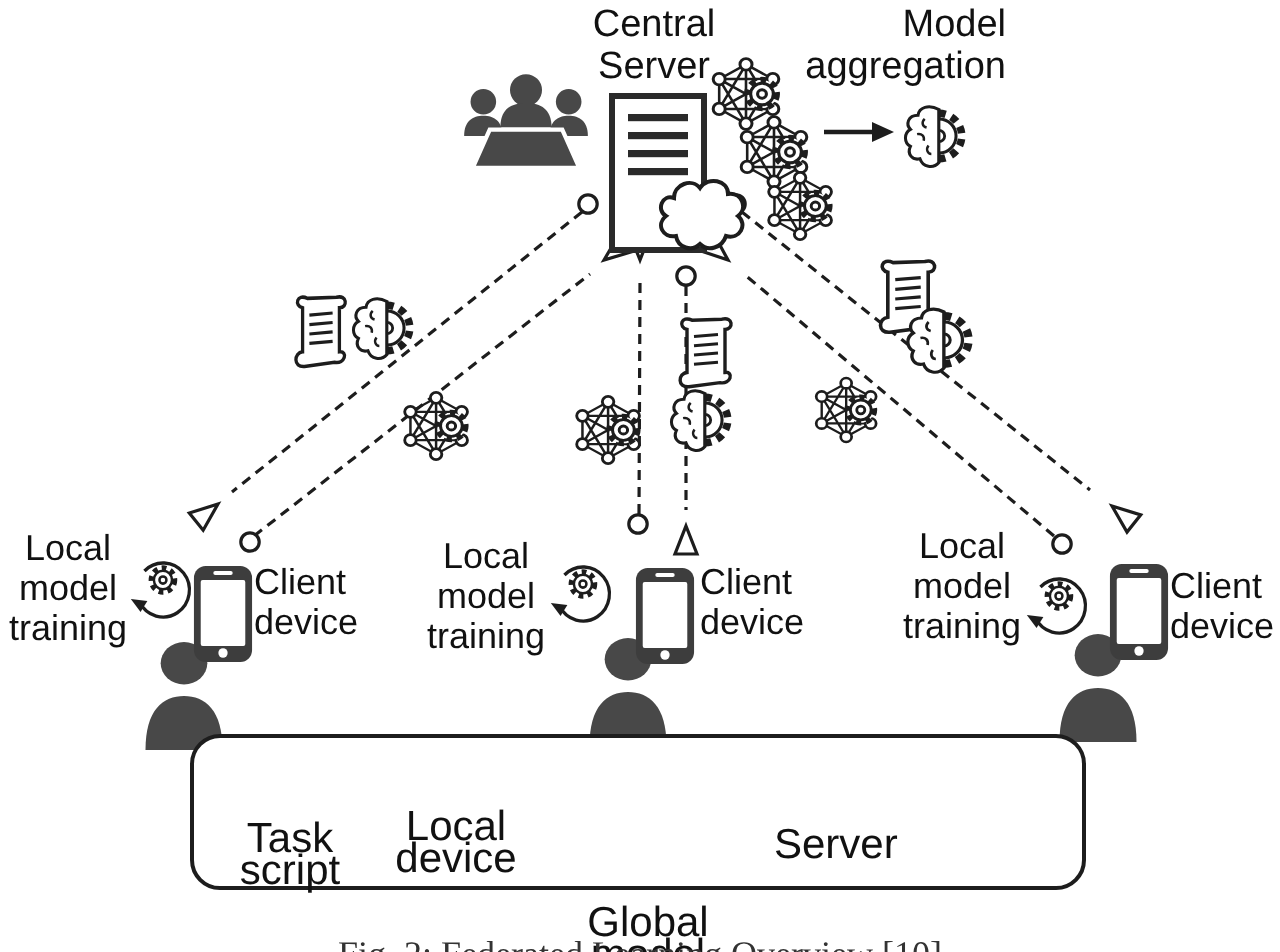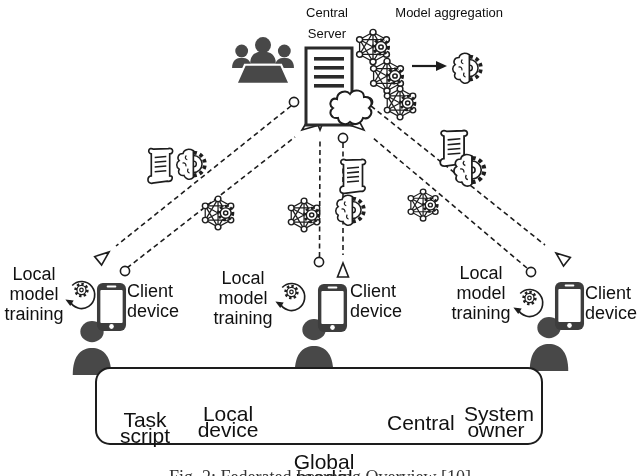--- a/index.html
+++ b/index.html
@@ -1,21 +1,21 @@
 <!DOCTYPE html>
 <html><head>
 <meta charset="utf-8">
 <style>
   html,body{margin:0;padding:0;background:#fff;}
   #stage{
     position:relative;width:640px;height:476px;background:#ffffff;
     font-family:"Liberation Sans", sans-serif;color:#111;overflow:hidden;
   }
   .abs{position:absolute;}
-  .lbl{line-height:21px;font-size:13px;text-align:center;}
+  .lbl{line-height:21px;font-size:19px;text-align:center;}
   .clbl{line-height:20px;font-size:18px;}
   .leg-lbl{font-size:21px;line-height:16px;text-align:center;}
   #legend-box{
     left:95px;top:367px;width:448px;height:78px;
     border:2.2px solid #1d1d1d;border-radius:15px;background:#fff;box-sizing:border-box;
   }
   #caption{
     left:0;top:467px;width:640px;text-align:center;
     font-family:"Liberation Serif", serif;font-size:18px;color:#333;
   }
@@ -190,17 +190,16 @@
 
   <div class="abs clbl" style="left:209px;top:268px;width:68px;text-align:center;">Local model training</div>
   <div class="abs clbl" style="left:350px;top:281px;width:60px;">Client device</div>
 
   <div class="abs clbl" style="left:446px;top:263px;width:70px;text-align:center;">Local model training</div>
   <div class="abs clbl" style="left:585px;top:283px;width:60px;">Client device</div>
 
   <div class="abs leg-lbl" style="left:100px;top:412px;width:90px;">Task script</div>
   <div class="abs leg-lbl" style="left:196px;top:406px;width:64px;">Local device</div>
   <div class="abs leg-lbl" style="left:292px;top:406px;width:64px;margin-top:48px;">Global model</div>
-  <div class="abs leg-lbl" style="left:387px;top:415px;width:60px;">Central</div>
-  <div class="abs leg-lbl" style="left:464px;top:406px;width:64px;">System owner</div>
+  <div class="abs leg-lbl" style="left:387px;top:415px;width:60px;">Server</div>
 
   <div class="abs" id="caption">Fig. 2: Federated Learning Overview [10]</div>
 </div>
 
 </body></html>

